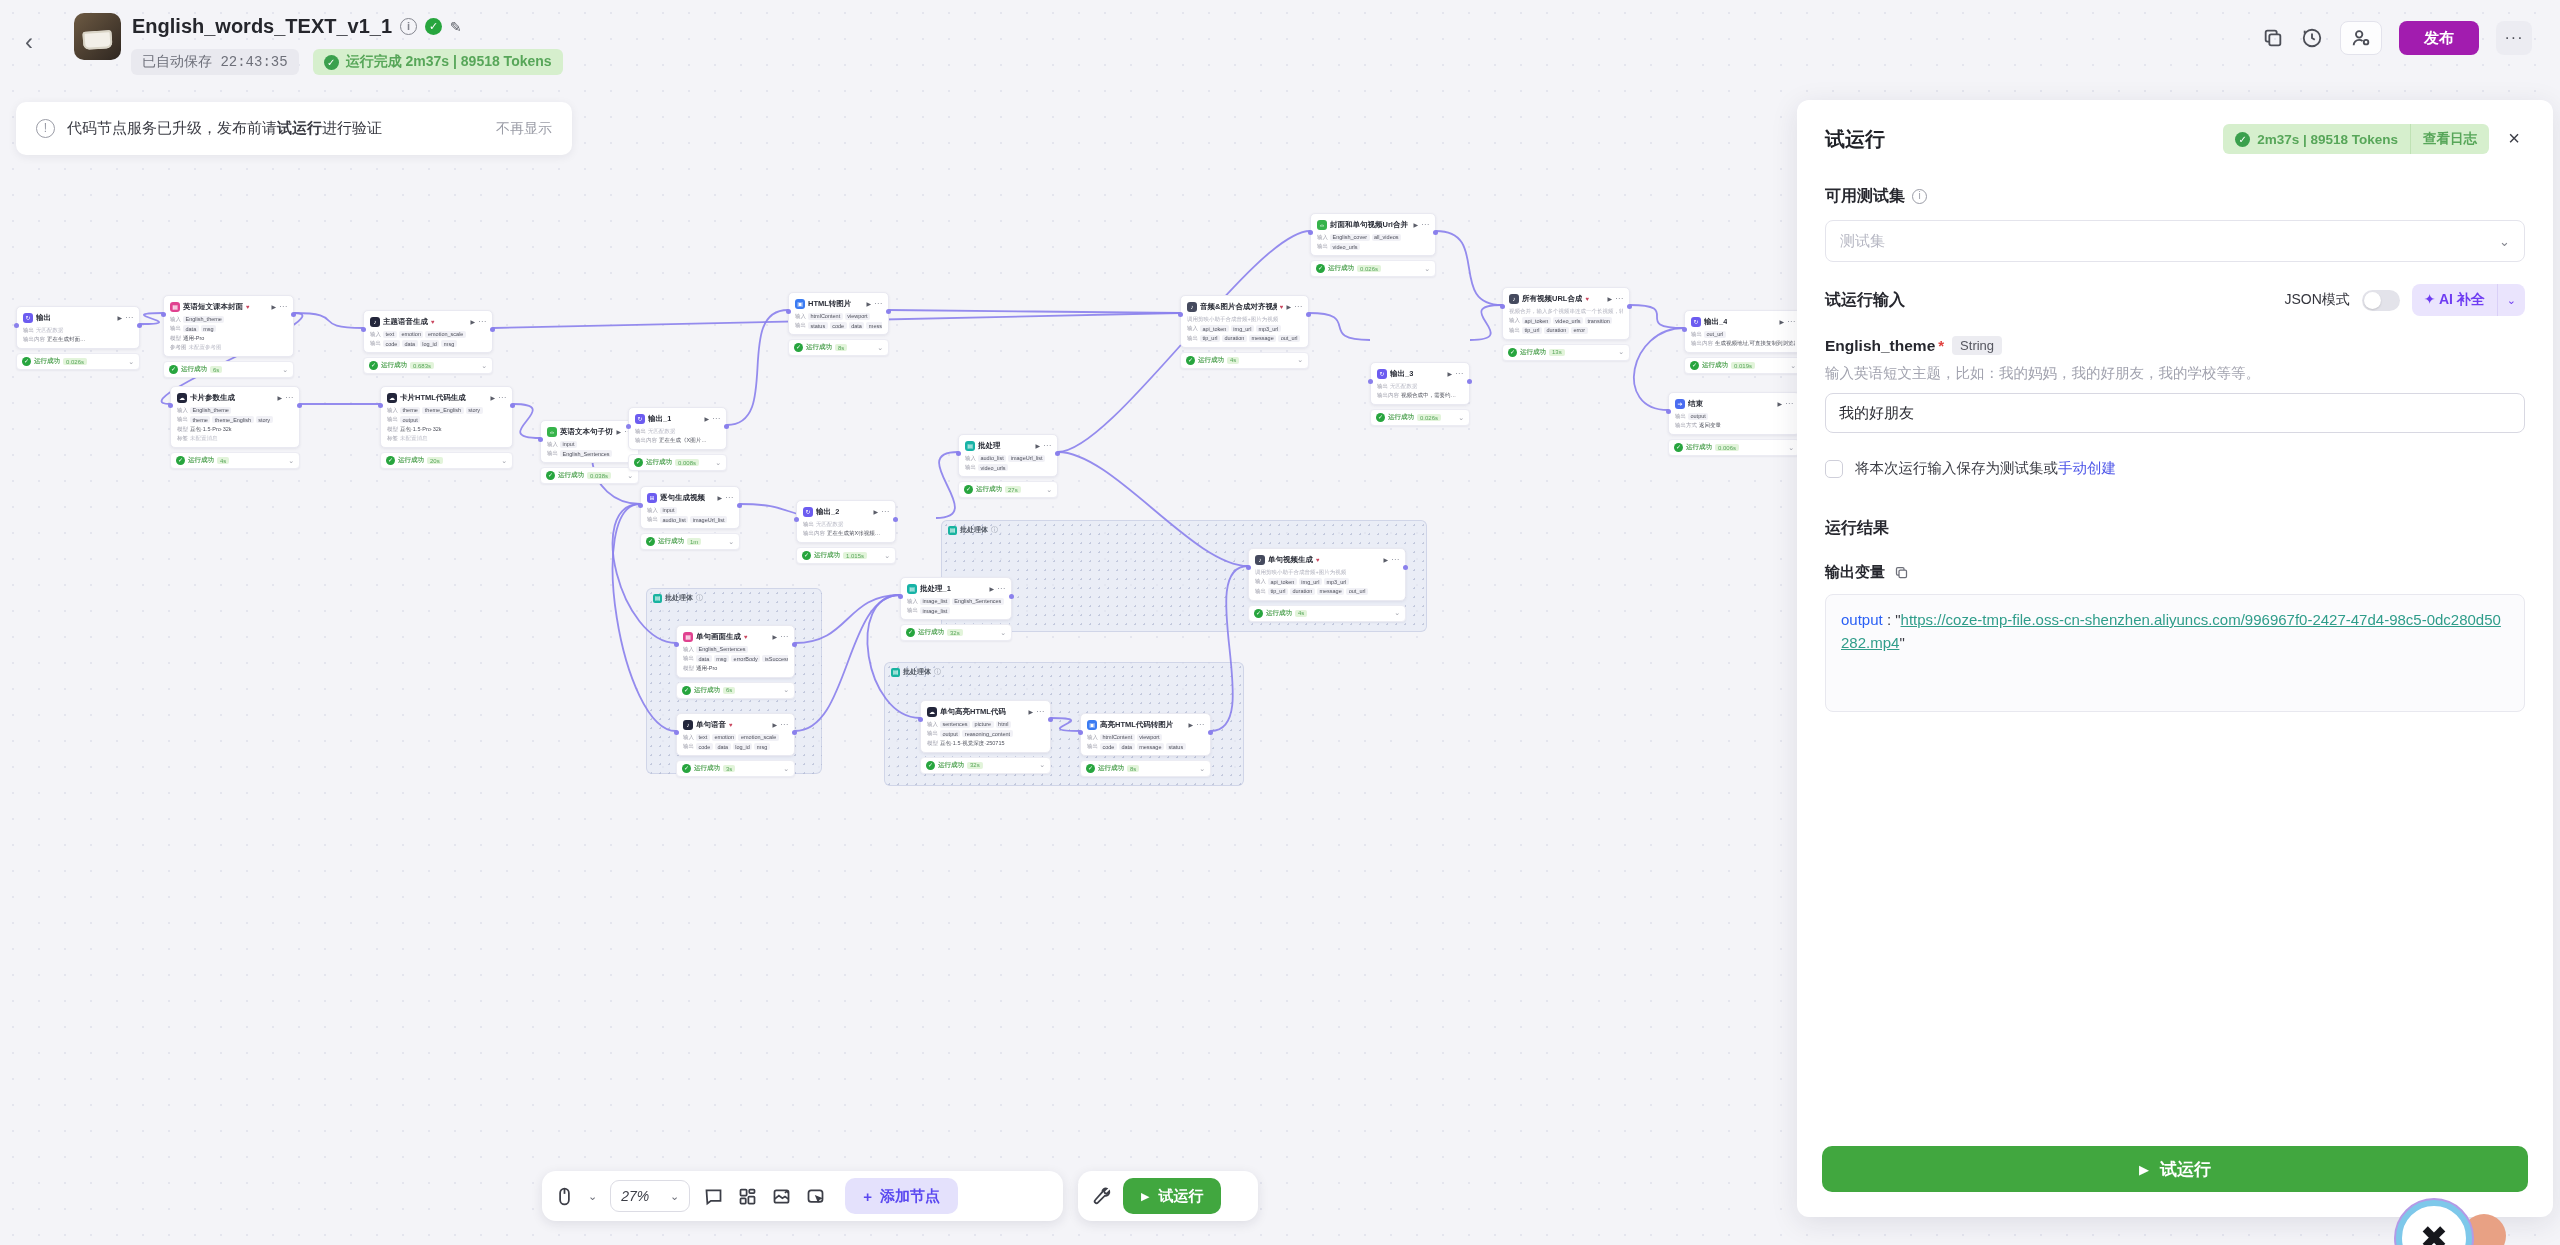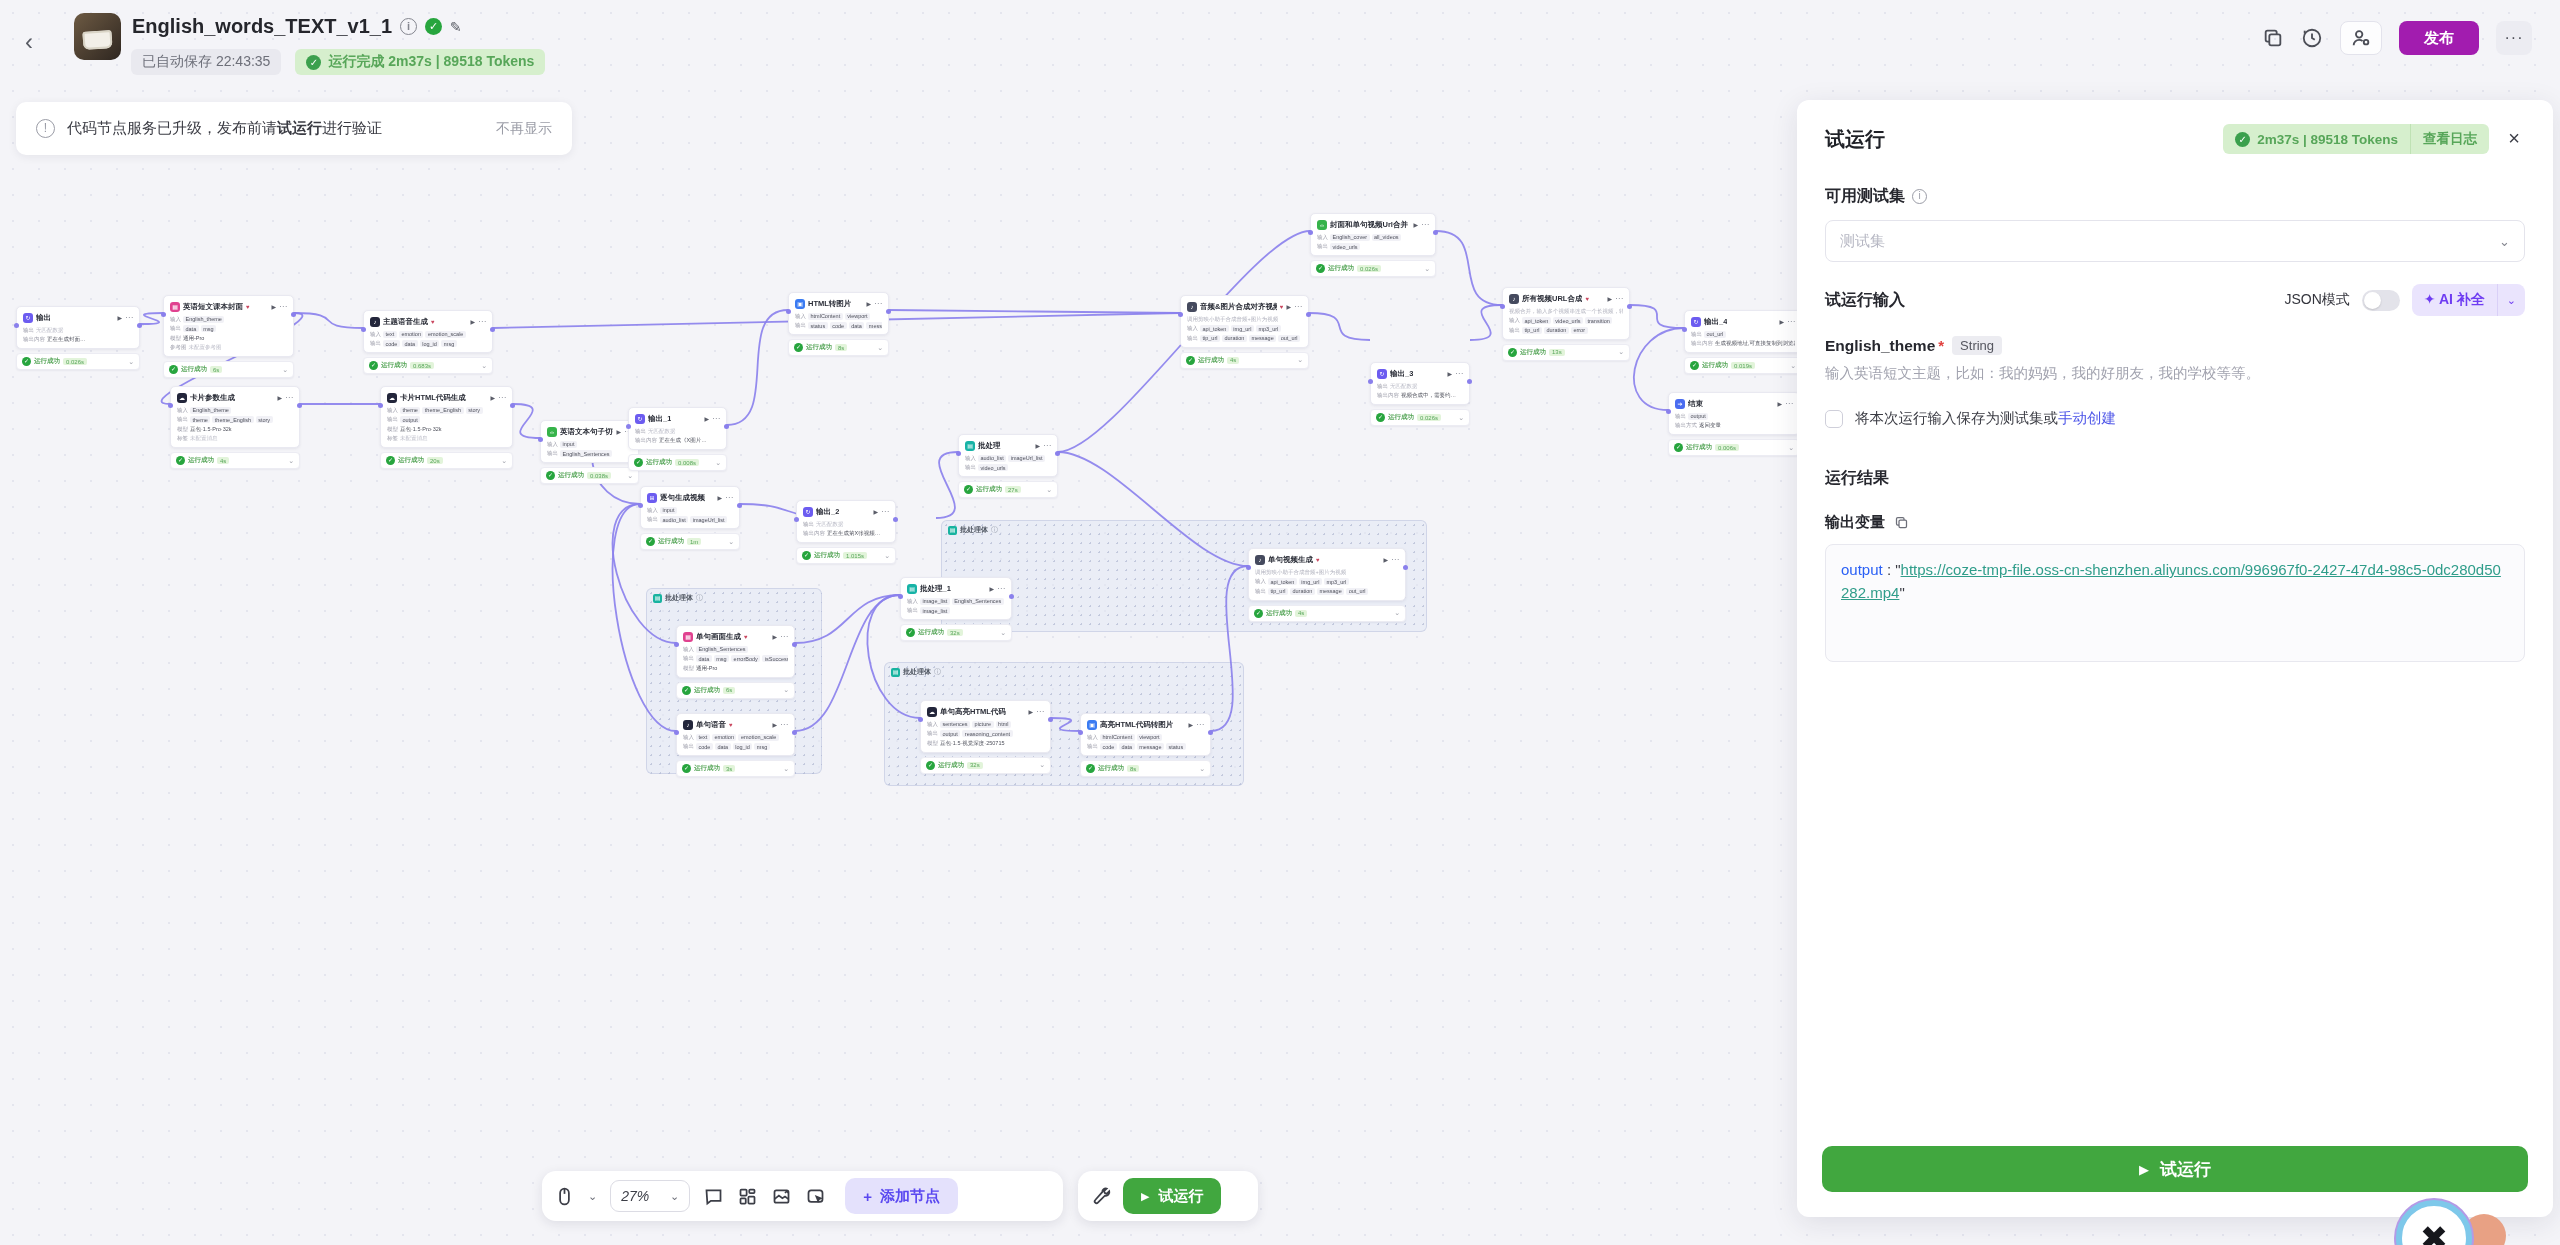--- a/index.html
+++ b/index.html
@@ -11,21 +11,21 @@
   .hdr { position:absolute; left:0; top:0; width:2560px; height:86px; z-index:50; }
   .back { position:absolute; left:16px; top:30px; width:26px; height:26px; color:#585b64; font-size:24px; line-height:24px; text-align:center; cursor:pointer; }
   .appicon { position:absolute; left:74px; top:13px; width:47px; height:47px; border-radius:10px; background:linear-gradient(135deg,#6d5a43,#2e2620); overflow:hidden; }
   .appicon .book { position:absolute; left:9px; top:18px; width:29px; height:18px; background:#f2efe8; border-radius:3px 3px 6px 6px; transform:rotate(-4deg); box-shadow:inset 0 0 0 2px #d9d4c6, inset 14px 0 0 -13px #b9b2a0; }
   .titlerow { position:absolute; left:132px; top:15px; display:flex; align-items:center; gap:8px; }
   .wtitle { font-size:20px; font-weight:bold; color:#25262c; }
   .ico-info { width:17px; height:17px; border:1.4px solid #84868f; border-radius:50%; color:#84868f; font-size:11px; line-height:14px; text-align:center; font-weight:bold; }
   .ico-ok { width:17px; height:17px; background:#27a53e; border-radius:50%; color:#fff; font-size:11px; line-height:17px; text-align:center; }
   .ico-edit { width:16px; height:16px; color:#585b64; font-size:14px; line-height:16px; }
   .badgerow { position:absolute; left:131px; top:49px; display:flex; gap:14px; align-items:center; }
-  .badge-gray { background:#e9e9ef; color:#6d6f79; font-size:14px; padding:4px 11px; border-radius:6px; }
+  .badge-gray { background:#e9e9ef; color:#6d6f79; font-size:14px; padding:4px 11px; border-radius:6px;font-family:Liberation Mono, monospace; }
   .badge-green { background:#d6efcd; color:#57a659; font-size:14px; padding:4px 11px; border-radius:6px; display:flex; align-items:center; gap:7px; font-weight:bold; }
   .dot-ok { width:15px; height:15px; background:#3ba04d; border-radius:50%; color:#fff; font-size:10px; line-height:15px; text-align:center; font-weight:normal; }
   .hdr-right { position:absolute; right:28px; top:21px; display:flex; align-items:center; gap:17px; }
   .hicon { width:22px; height:22px; color:#4c4e57; cursor:pointer; }
   .hbtn { height:34px; border-radius:8px; display:flex; align-items:center; justify-content:center; cursor:pointer; }
   .btn-users { width:42px; background:#fdfdfe; border:1px solid #e3e3ec; }
   .btn-pub { width:80px; background:#a21caf; color:#fff; font-size:15px; font-weight:bold; }
   .btn-more { width:36px; background:#ececf2; color:#4c4e57; font-size:16px; letter-spacing:1px; }
 
   
@@ -980,20 +980,23 @@
         </span>
       </span>
     </div>
 
     <div class="fieldrow">
       <span class="fname">English_theme</span>
       <span class="freq">*</span>
       <span class="ftype">String</span>
     </div>
     <div class="fdesc">输入英语短文主题，比如：我的妈妈，我的好朋友，我的学校等等。</div>
+    <div class="finput">
+        <span>我的好朋友</span>
+      </div>
 
     <div class="chkrow">
       <span class="chkbox"></span>
       <span><span>将本次运行输入保存为测试集或</span><span class="linky">手动创建</span></span>
     </div>
 
     <div class="resultlab">运行结果</div>
 
     <div class="outvar">
       <span>输出变量</span>

